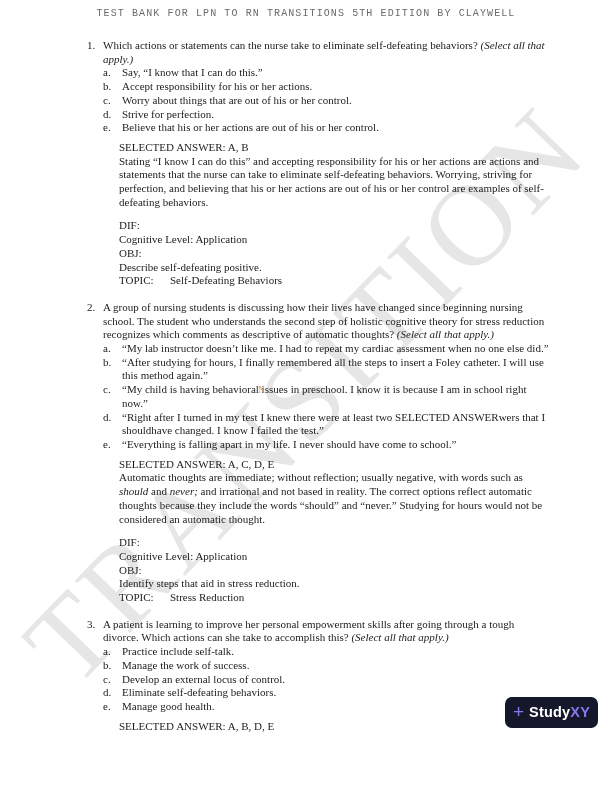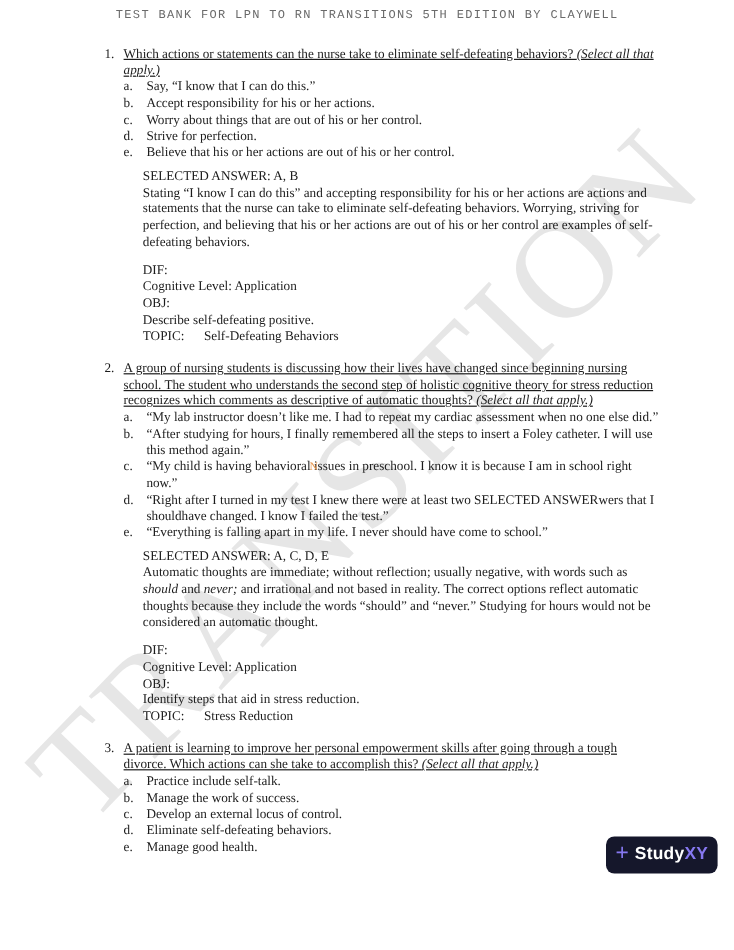--- a/index.html
+++ b/index.html
@@ -19,21 +19,21 @@
   .watermark span{
     transform:rotate(-46deg);
     font-family:"Liberation Serif","DejaVu Serif",serif;
     font-size:116px;letter-spacing:5px;
     color:rgba(100,100,100,0.16);white-space:nowrap;
   }
   .content{position:absolute;left:87px;top:39px;width:463px;z-index:1;}
   .q{margin-bottom:13px;}
   .q-head{display:flex;}
   .q-num{width:16px;flex:none;}
-  .q-body{flex:1;text-decoration:underline;}
+  .q-body{flex:1;}
   .it{font-style:italic;}
   .opt{display:flex;margin-left:16px;}
   .opt-letter{width:19px;flex:none;}
   .opt-text{flex:1;}
   .q-rest{margin-left:32px;}
   .ans{margin-top:6px;}
   .meta{display:flex;margin-top:10px;flex-direction:column;}
   .meta .ml1{width:27px;flex:none;}
   .meta .mv1{width:165px;flex:none;}
   .meta .ml2{width:33px;flex:none;}
@@ -179,20 +179,23 @@
         <span class="opt-text">Develop an external locus of control.</span>
       </div>
       <div class="opt">
         <span class="opt-letter">d.</span>
         <span class="opt-text">Eliminate self-defeating behaviors.</span>
       </div>
       <div class="opt">
         <span class="opt-letter">e.</span>
         <span class="opt-text">Manage good health.</span>
       </div>
+      <div class="q-rest">
+        <div class="ans">SELECTED ANSWER: A, B, D, E</div>
+      </div>
     </div>
 
   </div>
 
   <div class="badge">
     <span class="plus">+</span>
     <span class="txt"><span>Study</span><span class="accent">XY</span></span>
   </div>
 
 

